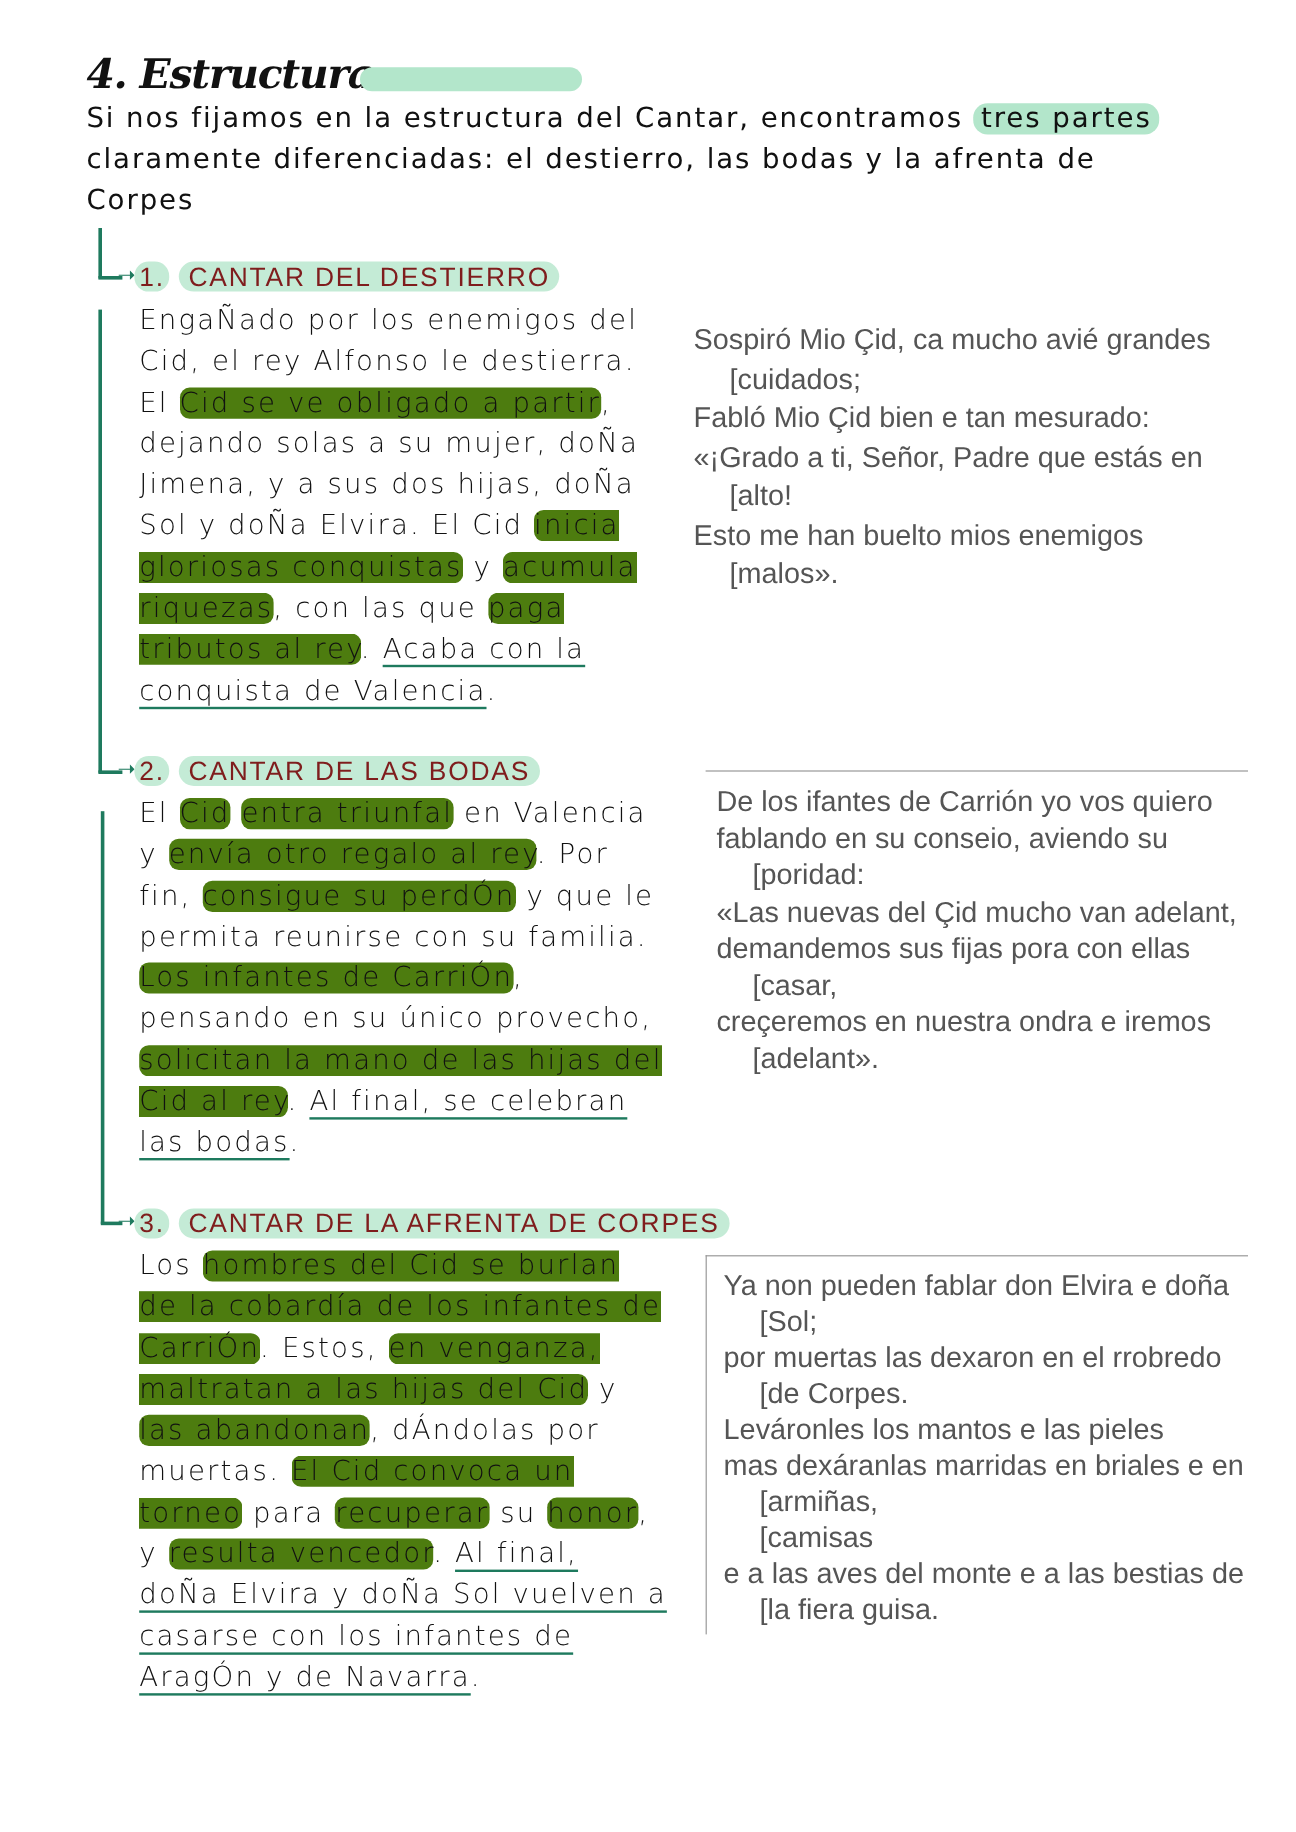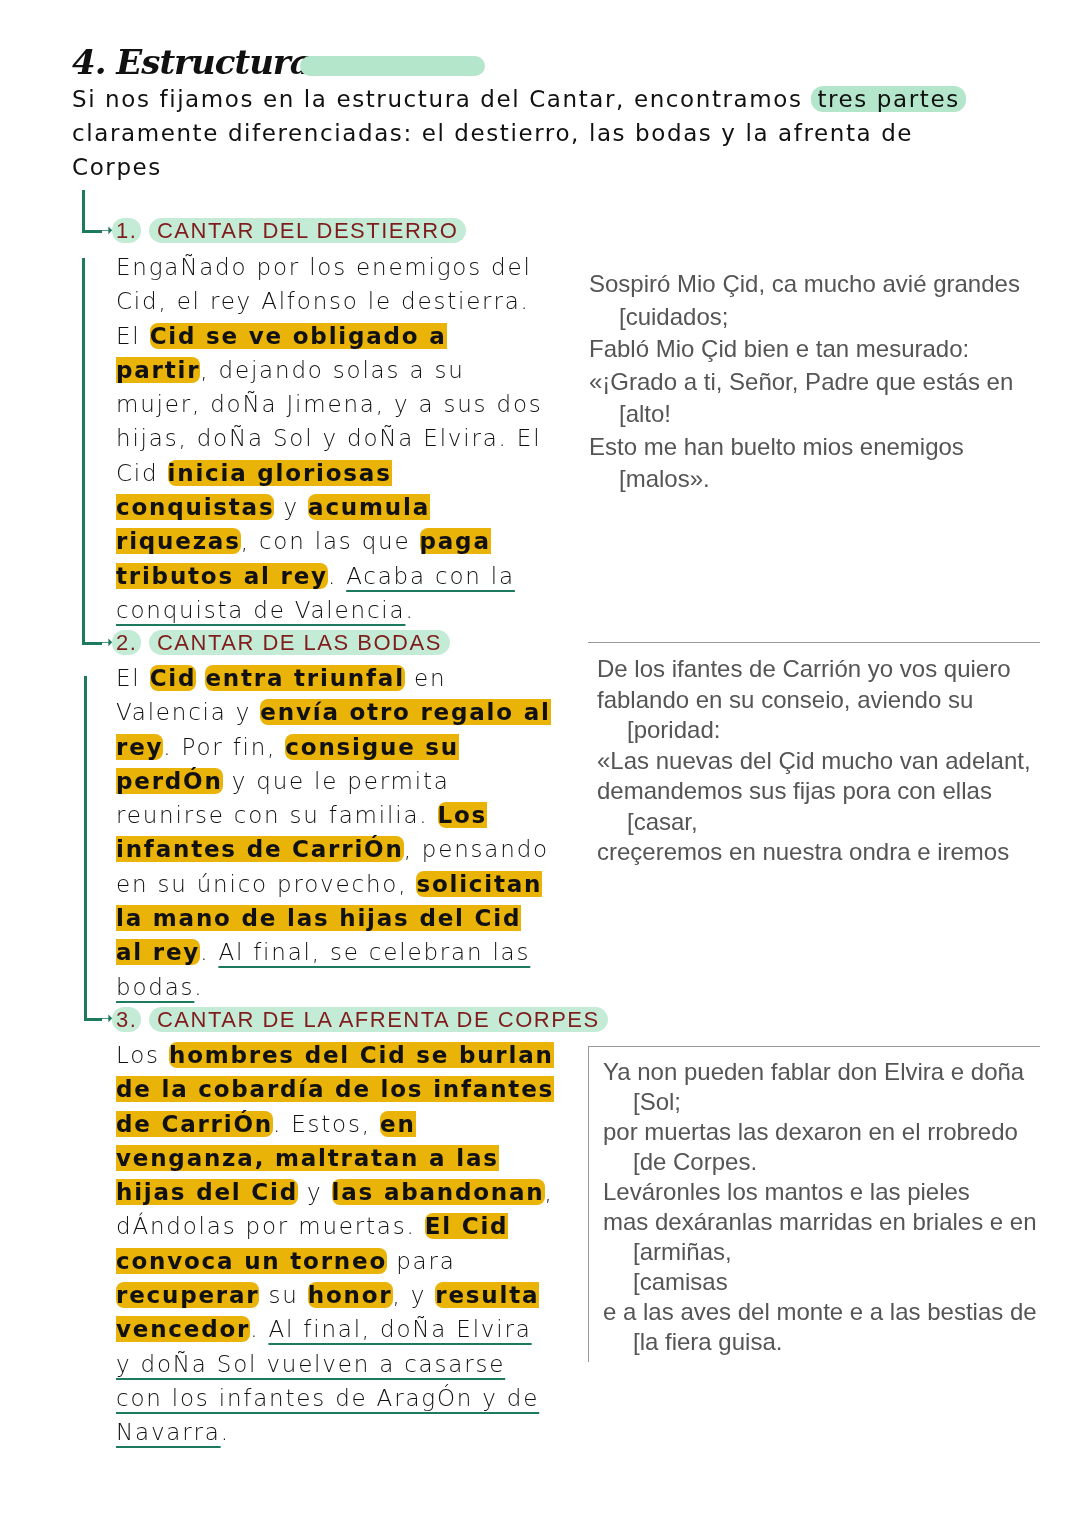--- a/index.html
+++ b/index.html
@@ -1,21 +1,21 @@
 <!DOCTYPE html>
 <html><head>
   <meta charset="utf-8">
   <style>
     html, body { margin: 0; padding: 0; background: #ffffff; }
     body { width: 1080px; height: 1527px; position: relative; overflow: hidden; font-family: "DejaVu Sans", sans-serif; color: #111; }
     .title { position: absolute; left: 72px; top: 42px; font-family: "DejaVu Serif", serif; font-weight: bold; font-style: italic; font-size: 34px; letter-spacing: -1px; color: #111; }
     .title-deco { position: absolute; left: 300px; top: 56px; width: 185px; height: 20px; border-radius: 10px; background: #b3e6cb; }
     .intro { position: absolute; left: 72px; top: 82px; width: 900px; font-size: 23px; line-height: 34px; letter-spacing: 1.6px; font-family: "DejaVu Sans", sans-serif; font-weight: 400; }
     .hl { background: #b3e6cb; border-radius: 12px; padding: 0 6px; }
-    .hl-light { background: #eab308; border-radius: 8px; font-weight: bold; }
+    .hl-light { background: #4d7c0f; border-radius: 8px; }
     .ul { text-decoration: underline; text-decoration-color: #1e7a5e; text-decoration-thickness: 2px; text-underline-offset: 6px; }
     
     .vline { position: absolute; width: 3px; background: #1e7a5e; }
     .hline { position: absolute; height: 3px; background: #1e7a5e; }
     .arrow { position: absolute; font-size: 18px; color: #1e7a5e; line-height: 1; }
     .sec-head { position: absolute; font-family: Liberation Sans, sans-serif; font-size: 22px; letter-spacing: 1.5px; color: #7f1d1d; }
     .sec-head .num { background: #c4ebd6; border-radius: 12px; padding: 0 4px; }
     .sec-head .lbl { background: #c4ebd6; border-radius: 14px; padding: 0 8px; }
     .body-text { position: absolute; left: 116px; font-size: 23px; line-height: 34.3px; letter-spacing: 1.8px; font-weight: 300; }
     .poem { position: absolute; font-family: "Liberation Sans", sans-serif; font-size: 24px; line-height: 30.5px; color: #555; }
@@ -46,21 +46,21 @@
 <div class="hline" style="left:84px; top:1018px; width:18px;"></div>
 <div class="arrow" style="left:98px; top:1009px;">➝</div>
 
 <div class="sec-head" style="left:112px; top:218px;">
   <span class="num">1.</span>
   <span class="lbl">CANTAR DEL DESTIERRO</span>
 </div>
 <div class="body-text" style="top:250px; width:430px;">
   <span>EngaÑado por los enemigos del Cid, el rey Alfonso le destierra. El </span><span class="hl-light">Cid se ve obligado a partir</span><span>, dejando solas a su mujer, doÑa Jimena, y a sus dos hijas, doÑa Sol y doÑa Elvira. El Cid </span><span class="hl-light">inicia gloriosas conquistas</span><span> y </span><span class="hl-light">acumula riquezas</span><span>, con las que </span><span class="hl-light">paga tributos al rey</span><span>. </span><span class="ul">Acaba con la conquista de Valencia</span><span>.</span>
 </div>
-<div class="poem" style="left:578px; top:268px; width:470px; line-height:32.5px;margin-left:11px;">
+<div class="poem" style="left:578px; top:268px; width:470px; line-height:32.5px;">
   <span class="line">Sospiró Mio Çid, ca mucho avié grandes</span>
   <span class="line cont">[cuidados;</span>
   <span class="line">Fabló Mio Çid bien e tan mesurado:</span>
   <span class="line">«¡Grado a ti, Señor, Padre que estás en</span>
   <span class="line cont">[alto!</span>
   <span class="line">Esto me han buelto mios enemigos</span>
   <span class="line cont">[malos».</span>
 </div>
 
 <div class="sec-head" style="left:112px; top:630px;">
@@ -72,20 +72,21 @@
 </div>
 <div class="poem-box-top" style="left:588px; top:642px; width:452px;"></div>
 <div class="poem" style="left:597px; top:654px; width:450px;">
   <span class="line">De los ifantes de Carrión yo vos quiero</span>
   <span class="line">fablando en su conseio, aviendo su</span>
   <span class="line cont">[poridad:</span>
   <span class="line">«Las nuevas del Çid mucho van adelant,</span>
   <span class="line">demandemos sus fijas pora con ellas</span>
   <span class="line cont">[casar,</span>
   <span class="line">creçeremos en nuestra ondra  e iremos</span>
+  <span class="line cont">[adelant».</span>
 </div>
 
 <div class="sec-head" style="left:112px; top:1007px;">
   <span class="num">3.</span>
   <span class="lbl">CANTAR DE LA AFRENTA DE CORPES</span>
 </div>
 <div class="body-text" style="top:1038px; width:440px;">
   <span>Los </span><span class="hl-light">hombres del Cid se burlan de la cobardía de los infantes de CarriÓn</span><span>. Estos, </span><span class="hl-light">en venganza, maltratan a las hijas del Cid</span><span> y </span><span class="hl-light">las abandonan</span><span>, dÁndolas por muertas. </span><span class="hl-light">El Cid convoca un torneo</span><span> para </span><span class="hl-light">recuperar</span><span> su </span><span class="hl-light">honor</span><span>, y </span><span class="hl-light">resulta vencedor</span><span>. </span><span class="ul">Al final, doÑa Elvira y doÑa Sol vuelven a casarse con los infantes de AragÓn y de Navarra</span><span>.</span>
 </div>
 <div class="poem-box-top" style="left:588px; top:1046px; width:452px;"></div>

